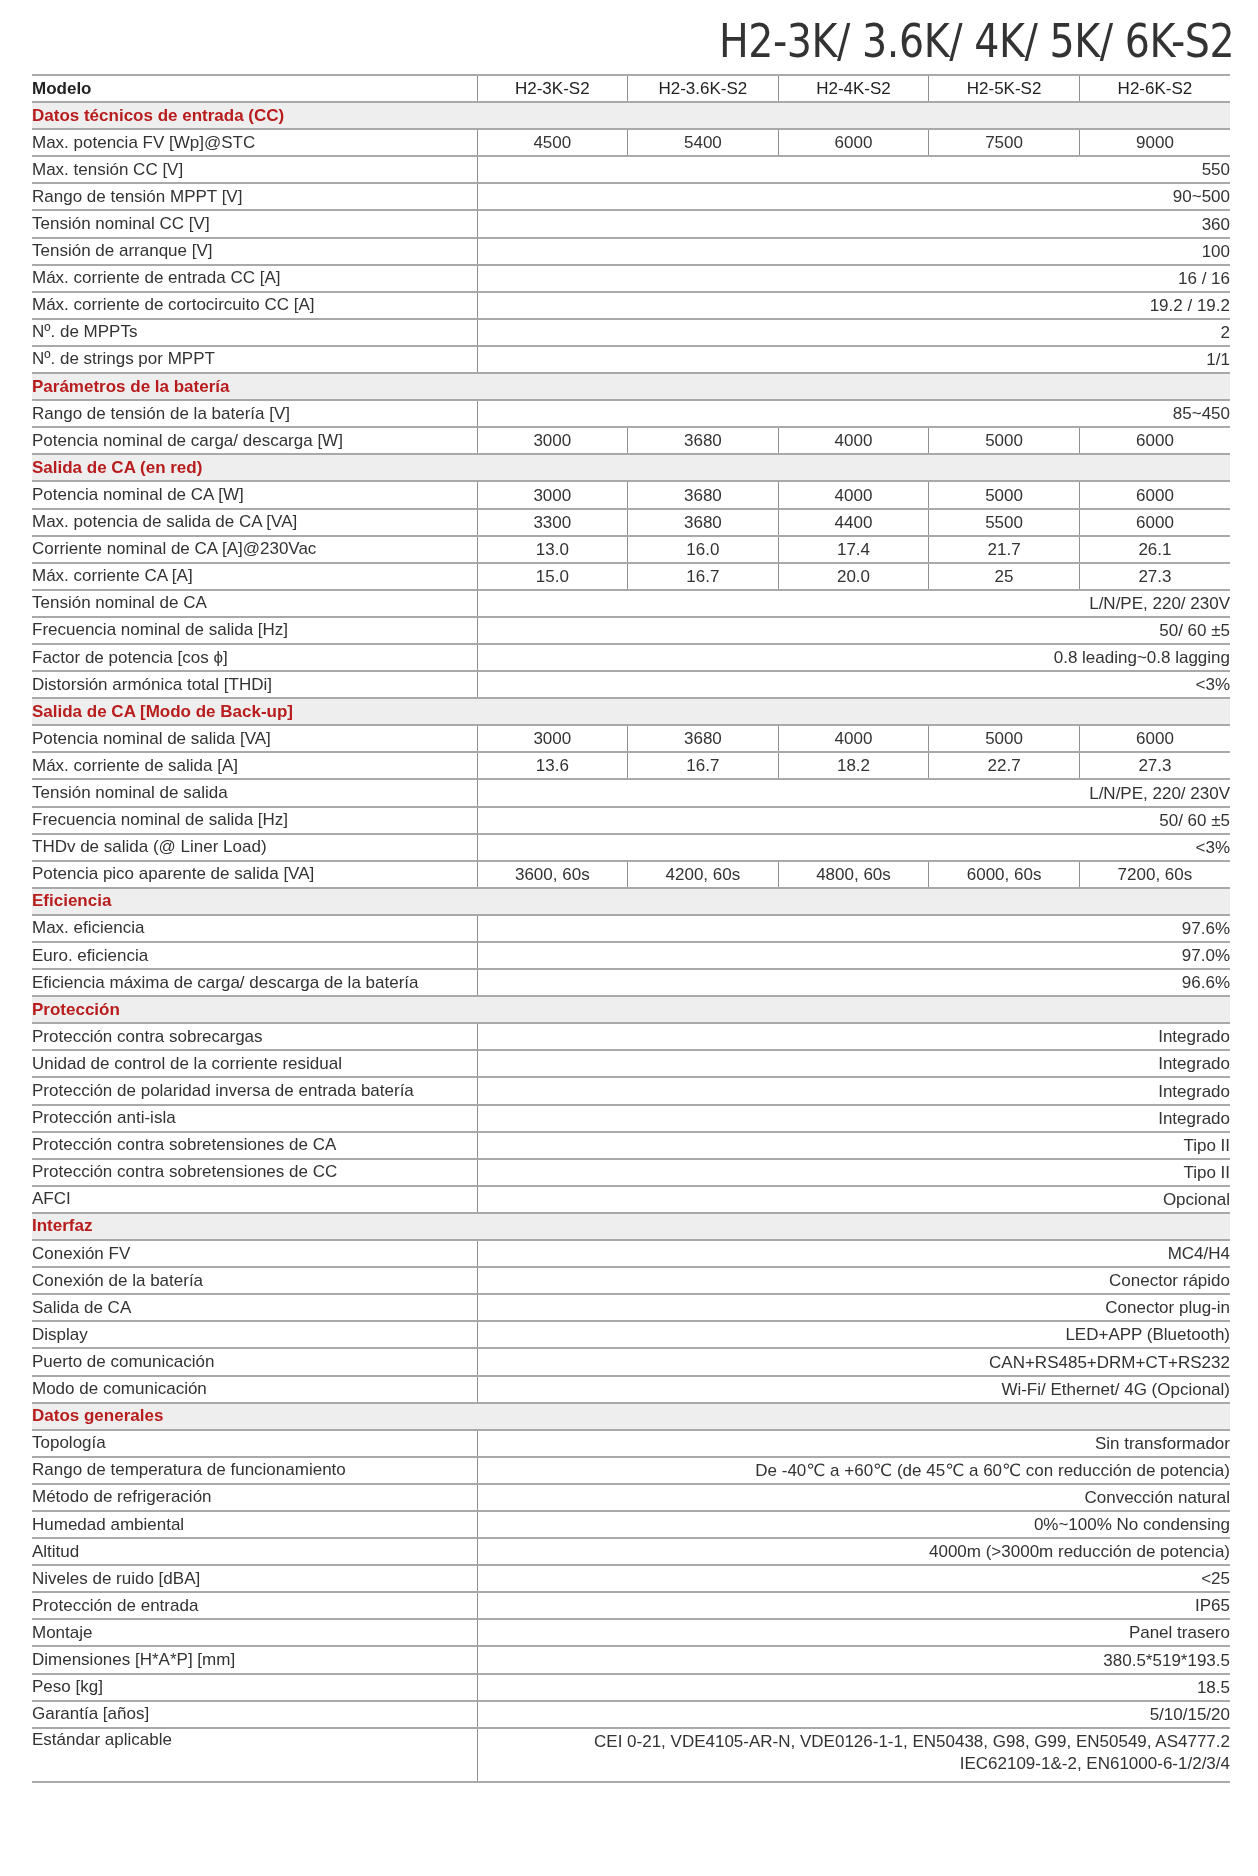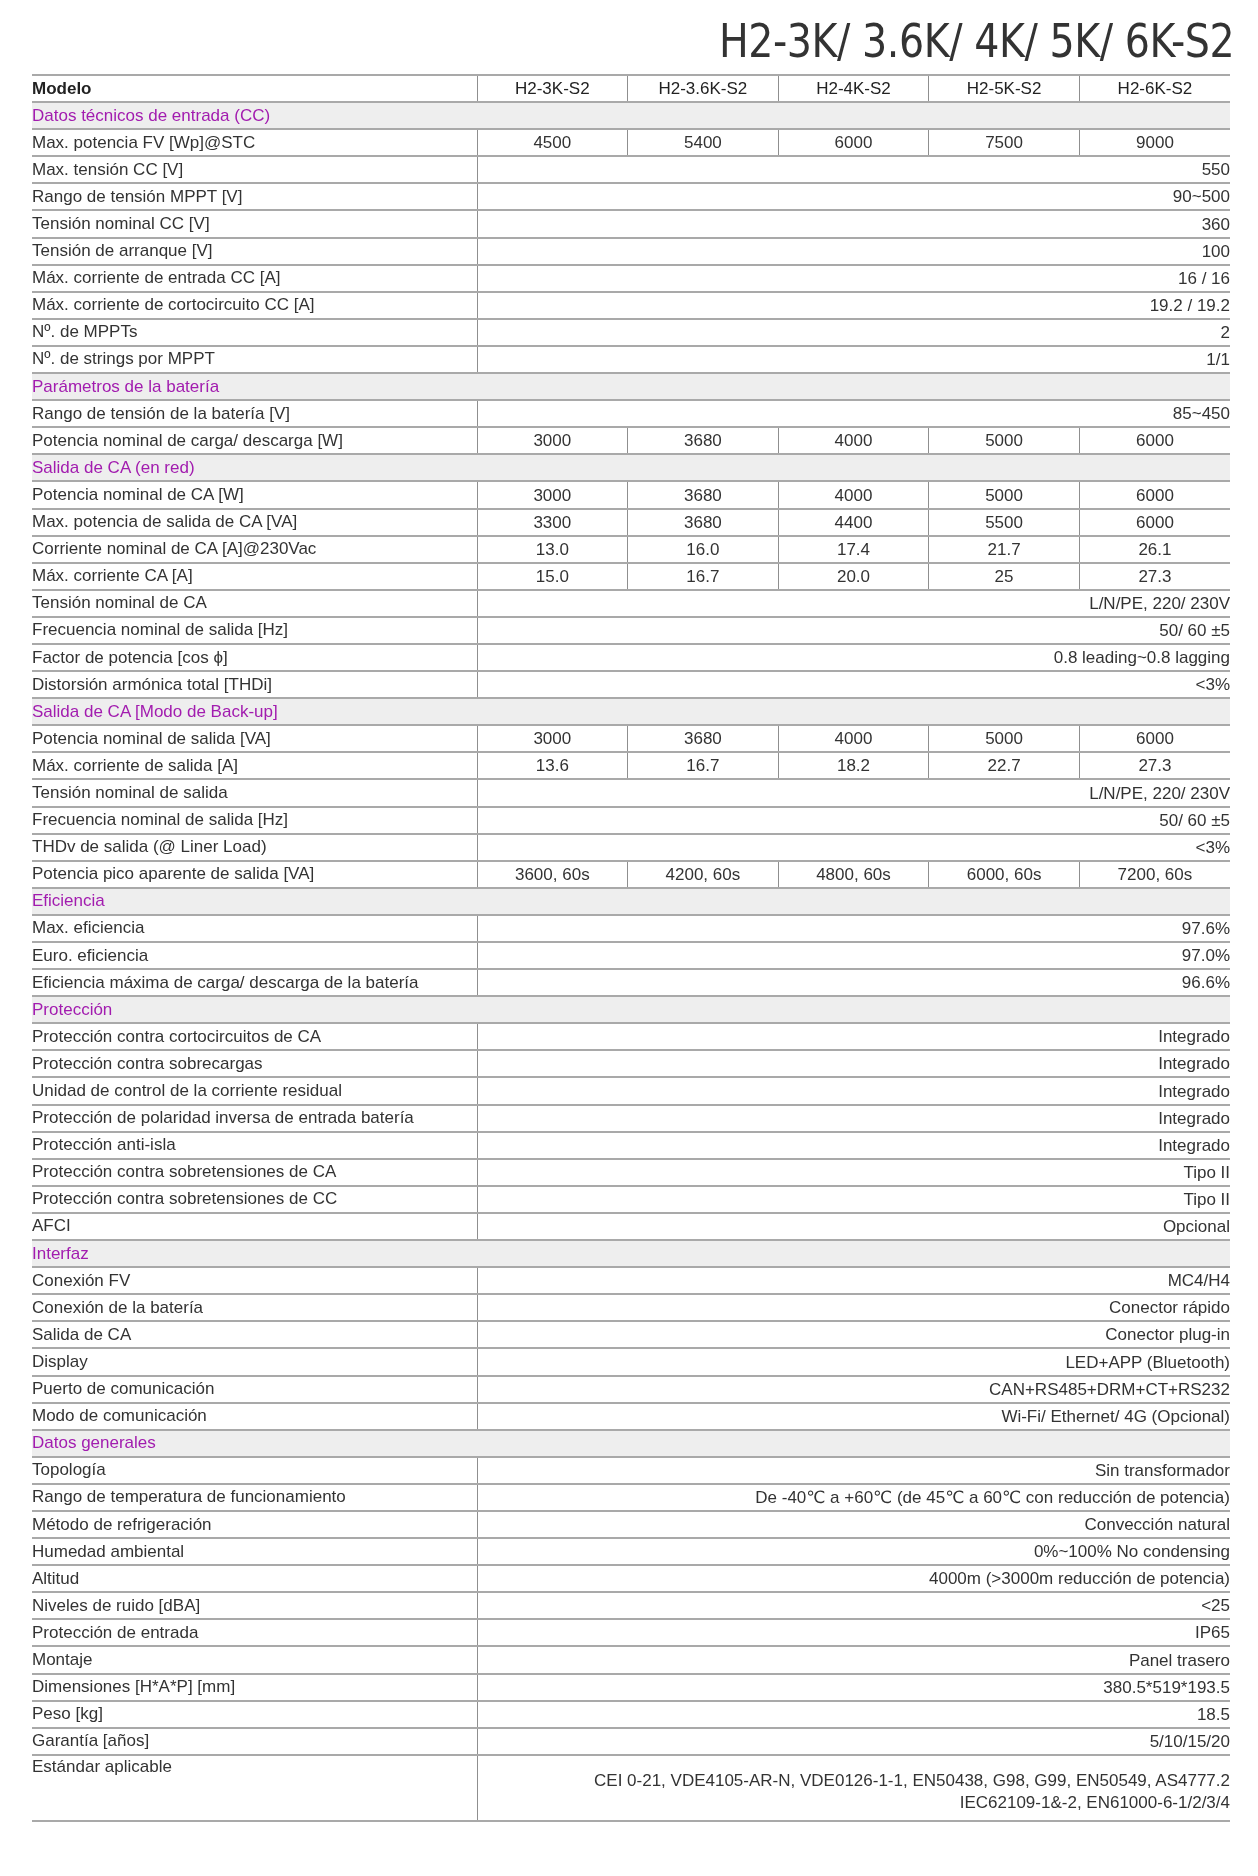--- a/index.html
+++ b/index.html
@@ -14,23 +14,23 @@
     table.spec col.c-val { width: 150.6px; }
     table.spec tr { height: 27.1px; }
     table.spec td, table.spec th { padding: 0; border-top: 2px solid #a9a9a9; line-height: 24px;
                   white-space: nowrap; overflow: hidden; }
     table.spec tr:last-child td { border-bottom: 2px solid #a9a9a9; }
     td.label { padding-left: 17px; text-align: left; color: #333; }
     td.val { text-align: center; border-left: 1px solid #8f8f8f; color: #333; vertical-align: bottom; }
     td.val.span { text-align: right; }
     tr.head td { font-weight: bold; color: #222; }
     tr.head td.val { font-weight: normal; border-radius: 10px; }
-    tr.section td { background: #eeeeee; font-weight: normal; color: #a21caf; }
+    tr.section td { background: #eeeeee; font-weight: bold; color: #b91c1c; }
     tr.standard td { height: 50px; vertical-align: top; line-height: 22px; }
-    tr.standard td.val { white-space: normal; padding-top: 14px; }
+    tr.standard td.val { white-space: normal; padding-top: 2px; }
   </style>
 </head>
 <body>
 
 <div class="title">H2-3K/ 3.6K/ 4K/ 5K/ 6K-S2</div>
 
 <table class="spec" id="spec-table">
   <colgroup>
     <col class="c-label">
       <col class="c-val">
@@ -208,24 +208,20 @@
         <td class="val span" colspan="5">97.0%</td>
       </tr>
       <tr>
         <td class="label">Eficiencia máxima de carga/ descarga de la batería</td>
         <td class="val span" colspan="5">96.6%</td>
       </tr>
       <tr class="section">
         <td colspan="6" class="label">Protección</td>
       </tr>
       <tr>
-        <td class="label">Protección contra cortocircuitos de CA</td>
-        <td class="val span" colspan="5">Integrado</td>
-      </tr>
-      <tr>
         <td class="label">Protección contra sobrecargas</td>
         <td class="val span" colspan="5">Integrado</td>
       </tr>
       <tr>
         <td class="label">Unidad de control de la corriente residual</td>
         <td class="val span" colspan="5">Integrado</td>
       </tr>
       <tr>
         <td class="label">Protección de polaridad inversa de entrada batería</td>
         <td class="val span" colspan="5">Integrado</td>

